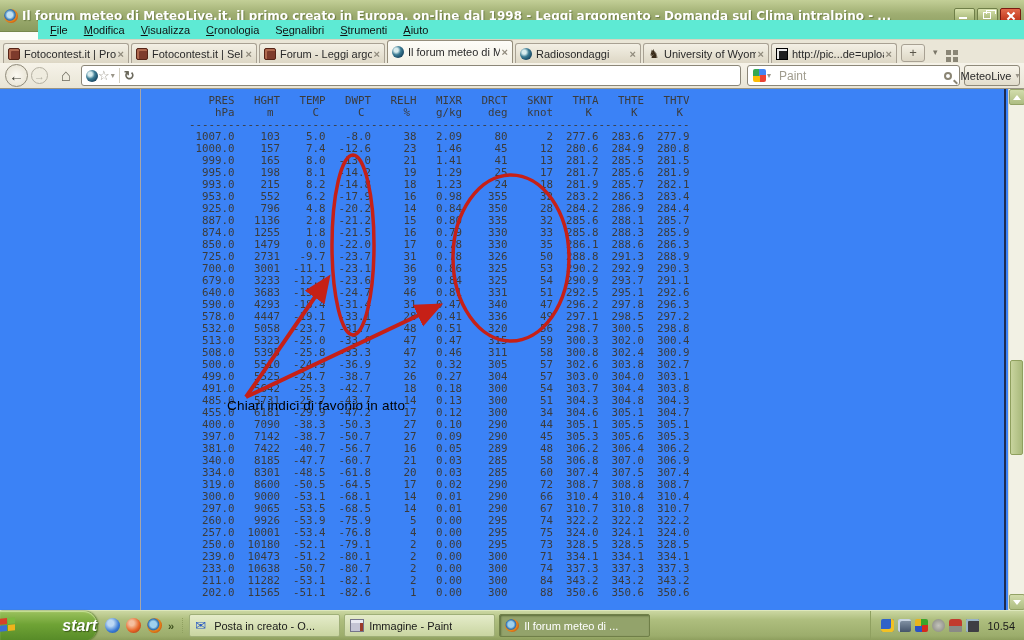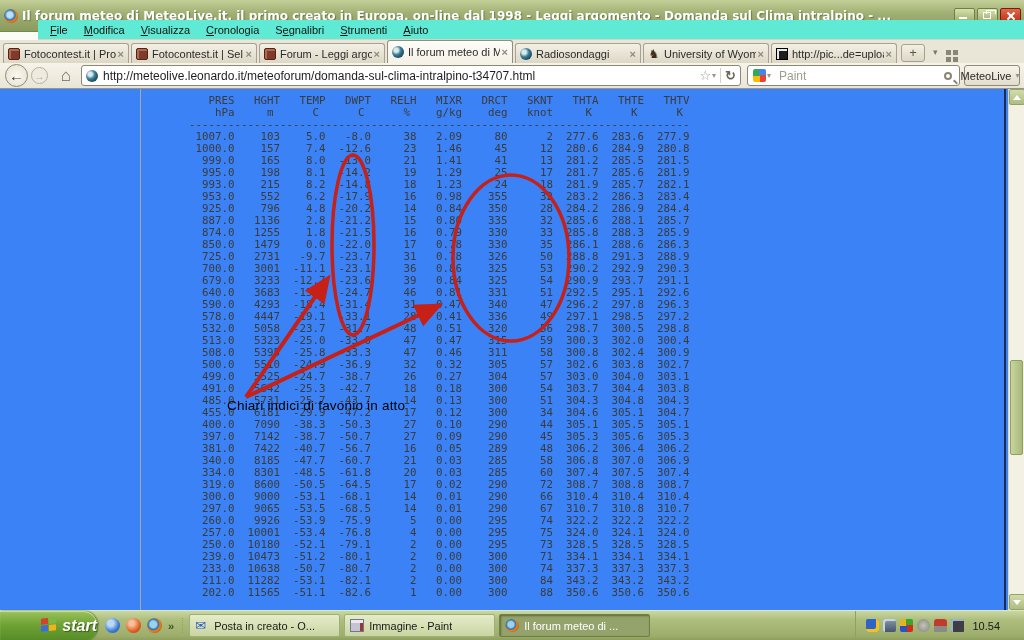--- a/index.html
+++ b/index.html
@@ -95,41 +95,41 @@
   .tri-dn { width:0; height:0; border-left:4px solid transparent; border-right:4px solid transparent; border-top:5px solid #fff; }
   .sb-thumb { position:absolute; left:1px; top:271px; width:13px; height:95px; border:1px solid #8fa05e; border-radius:2px;
     background:linear-gradient(90deg,#c8d49e,#a9ba7c); }
 
   
   .taskbar { left:0; top:610px; width:1024px; height:30px;
     background:linear-gradient(#cbd7a2,#aebe7e 30%,#9cad6c 85%,#8e9f5e);
     border-top:1px solid #dde7bc; display:flex; align-items:center; }
   .startbtn { width:97px; height:30px; border-radius:0 14px 14px 0;
     background:linear-gradient(#9cc25e,#6fa335 45%,#568a27); box-shadow:inset 0 1px 1px #c8e298, 1px 0 2px #4a6e20;
-    display:flex; align-items:center; justify-content:flex-end; gap:5px; }
+    display:flex; align-items:center; justify-content:space-between; gap:5px; }
   .winflag { width:16px; height:15px; display:grid; grid-template-columns:7px 7px; grid-template-rows:6px 6px; gap:1px; transform:skewY(-6deg); }
   .winflag span:nth-child(1){background:#d64129;} .winflag span:nth-child(2){background:#7cb940;}
   .winflag span:nth-child(3){background:#3b6fd4;} .winflag span:nth-child(4){background:#f0b41b;}
   .start-text { color:#fff; font-weight:bold; font-style:italic; font-size:16px; text-shadow:1px 1px 1px #3a5a18; }
   .quicklaunch { display:flex; align-items:center; gap:6px; padding:0 8px; border-right:1px dotted #8fa060; margin-right:4px; }
   .ql { width:15px; height:15px; border-radius:50%; }
   .ql-browser-blue { background:radial-gradient(circle at 38% 35%, #bcd8f4 0 22%, #3a7ad4 60%, #1e4a96); }
   .ql-browser-red { background:radial-gradient(circle at 38% 35%, #f4c0a0 0 18%, #e8682a 55%, #9c2808); }
   .ql-firefox { background:radial-gradient(circle at 42% 42%, #9fd0ec 0 26%, #2a6fb0 44%, #e8861a 54%, #c14d0e 82%, #7e3307); }
   .ql-overflow { font-size:11px; font-weight:bold; color:#3e501e; }
   .taskbtn { width:151px; height:23px; margin:0 2px; border-radius:2px; border:1px solid #9faf78;
     background:linear-gradient(#e5ecca,#c9d5a1); display:flex; align-items:center; gap:5px; padding:0 5px;
     font-size:11px; color:#1a1a1a; }
   .taskbtn.active { background:#93a36b; border-color:#6f7f48; box-shadow:inset 1px 1px 2px #5c6c3c; color:#fff; }
   .taskbtn .tlabel { white-space:nowrap; overflow:hidden; }
   .ti { width:14px; height:13px; flex:0 0 auto; }
   .ti-mail { font-size:13px; line-height:13px; color:#2a5ac4; }
   .ti-firefox { border-radius:50%; background:radial-gradient(circle at 42% 42%, #9fd0ec 0 26%, #2a6fb0 44%, #e8861a 54%, #c14d0e 82%, #7e3307); }
   .ti-paint { background:#c4c4d4; border:1px solid #74748a; box-shadow:inset 0 3px 0 #e9e9f2, inset -3px 0 0 #9a3a2a; }
-  .tray { margin-left:auto; height:30px; display:flex; align-items:center; gap:4px; padding:0 24px 0 10px; border-left:1px solid #8fa060; }
+  .tray { margin-left:auto; height:30px; display:flex; align-items:center; gap:4px; padding:0 9px 0 10px; border-left:1px solid #8fa060; }
   .tray-ic { width:13px; height:13px; }
   .tr-updates { background:#2f63c9; border-radius:2px; box-shadow:inset -3px -3px 0 #f2c124; }
   .tr-network { background:linear-gradient(#8a9aac,#44546a); border-radius:2px; box-shadow:inset 2px 2px 0 #c8d4e2; }
   .tr-display { background:conic-gradient(#3aa52a 0 25%, #d42a1e 0 50%, #2a52c4 0 75%, #e8b41e 0); border-radius:2px; }
   .tr-volume { background:radial-gradient(#c4c4bc,#82827a); border-radius:50%; }
   .tr-security { background:linear-gradient(#c23a2e 55%, #8a8a86 0); border-radius:3px 3px 1px 1px; }
   .tr-monitor { background:#3e3e44; box-shadow:inset 2px 2px 0 #9ab4c8; border-radius:1px; }
   .clock { font-size:11px; color:#1a1a1a; margin-left:4px; }
 </style>
 </head>
@@ -207,21 +207,20 @@
       <span>←</span>
     </span>
   <span class="navbtn fwdbtn">
       <span>→</span>
     </span>
   <span class="navbtn homebtn">
       <span>⌂</span>
     </span>
   <span class="urlbar">
     <span class="favicon ic-globe"></span>
-    <span class="url-text">http://meteolive.leonardo.it/meteoforum/domanda-sul-clima-intralpino-t34707.html</span>
     <span class="star">☆</span>
     <span class="mini-caret">▾</span>
     <span class="url-sep"></span>
     <span class="reload">↻</span>
   </span>
   <span class="searchbar">
     <span class="glogo"></span>
     <span class="mini-caret">▾</span>
     <span class="search-text">Paint</span>
     <span class="lens"></span>

